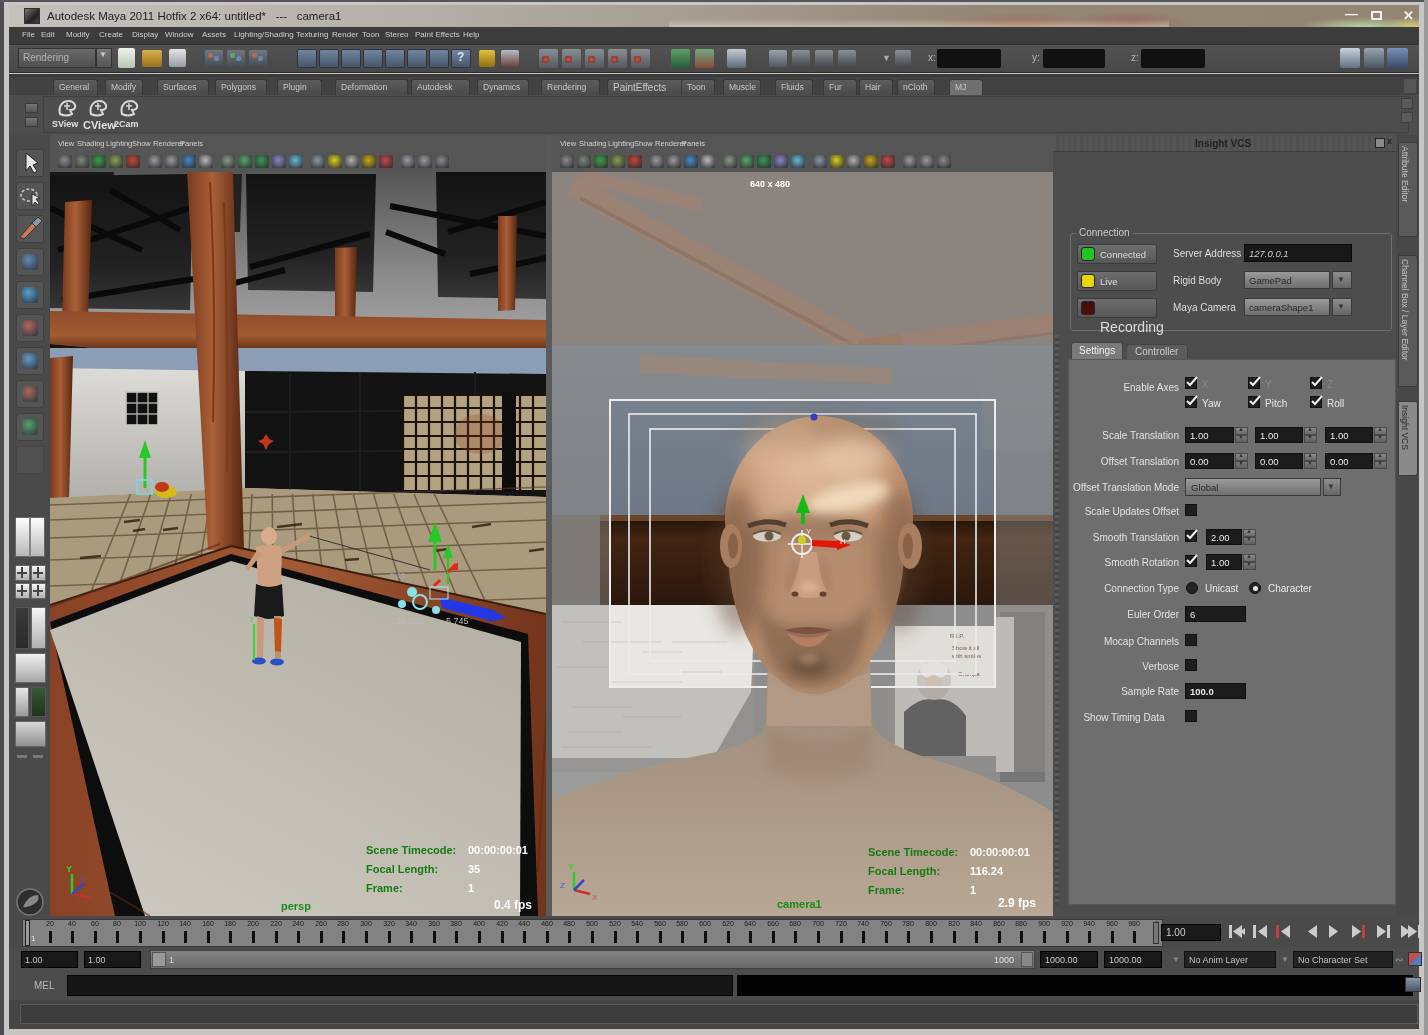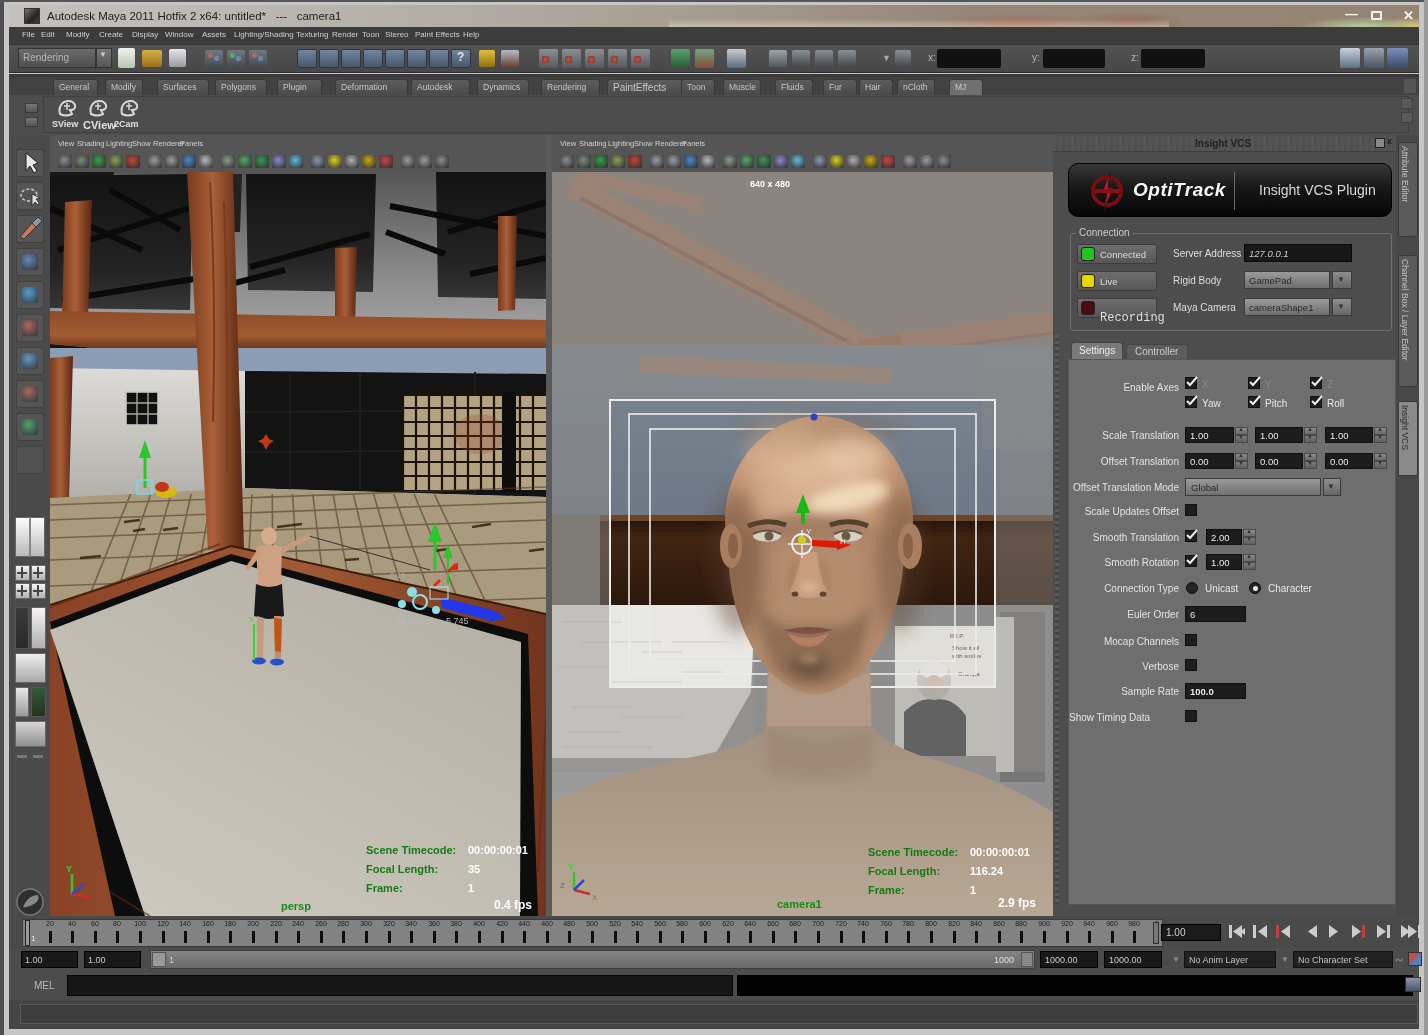--- a/index.html
+++ b/index.html
@@ -610,41 +610,31 @@
 <text x="8" y="716" font-size="8" fill="#4858d8" font-family="Liberation Sans">Z</text>
 <text x="40" y="728" font-size="8" fill="#d84838" font-family="Liberation Sans">X</text>
 </g>
   </svg>
 <div class="abs" style="left:1053px;top:135px;width:0px;height:781px;"></div>
 <div class="abs" style="left:1053px;top:135px;width:343px;height:781px;background:#4d4d4d;">
     <div class="abs" style="left:0;top:0;width:343px;height:17px;background:repeating-linear-gradient(90deg,#555 0 3px,#505050 3px 6px);border-bottom:1px solid #3e3e3e;"></div>
 <div class="txt" style="left:142px;top:3px;font-size:10px;color:#222;font-weight:bold;">Insight VCS</div>
 <div class="abs" style="left:322px;top:3px;width:10px;height:10px;border:1.5px solid #222;background:#8a8a8a;"></div>
 <div class="txt" style="left:334px;top:1px;font-size:9px;color:#222;font-weight:bold;">x</div>
-<div class="abs" style="left:15px;top:28px;width:324px;height:54px;border-radius:10px;background:linear-gradient(180deg,#383838 0%,#181818 45%,#060606 100%);border:1px solid #000;">
-<svg class="abs" style="left:18px;top:7px" width="40" height="40" viewBox="0 0 40 40">
- <circle cx="20" cy="20" r="14" fill="none" stroke="#7a0c14" stroke-width="4"></circle>
- <path d="M23 1 L15 22 L20 22 L17 39 L26 17 L21 17 Z" fill="#d01020" stroke="#1a1a1a" stroke-width="0.8"></path>
-        <path d="M8 20 H32" stroke="#8a0e16" stroke-width="4"></path>
-</svg>
-<div class="txt" style="left:64px;top:15px;font-size:19px;font-weight:bold;font-style:italic;color:#f5f5f5;letter-spacing:0.5px;">OptiTrack</div>
-<div class="abs" style="left:165px;top:8px;width:1px;height:38px;background:#666;"></div>
-<div class="txt" style="left:190px;top:18px;font-size:14px;color:#d8d8d8;">Insight VCS Plugin</div>
-</div>
     <div class="abs" style="left:17px;top:98px;width:322px;height:98px;border:1px solid #6e6e6e;border-radius:3px;"></div>
 <div class="txt" style="left:23px;top:92px;font-size:10px;color:#ccc;background:#4d4d4d;padding:0 3px;">Connection</div>
     <div class="abs" style="left:24px;top:109px;width:80px;height:20px;background:linear-gradient(180deg,#6e6e6e,#565656);border:1px solid #3c3c3c;border-radius:2px;"></div>
 <div class="abs" style="left:28px;top:112px;width:14px;height:14px;background:#22c422;border:1px solid #222;border-radius:3px;"></div>
 <div class="txt" style="left:47px;top:114px;font-size:9.5px;color:#ddd;">Connected</div>
     <div class="abs" style="left:24px;top:136px;width:80px;height:20px;background:linear-gradient(180deg,#6e6e6e,#565656);border:1px solid #3c3c3c;border-radius:2px;"></div>
 <div class="abs" style="left:28px;top:139px;width:14px;height:14px;background:#e8d800;border:1px solid #222;border-radius:3px;"></div>
 <div class="txt" style="left:47px;top:141px;font-size:9.5px;color:#ddd;">Live</div>
     <div class="abs" style="left:24px;top:163px;width:80px;height:20px;background:linear-gradient(180deg,#6e6e6e,#565656);border:1px solid #3c3c3c;border-radius:2px;"></div>
 <div class="abs" style="left:28px;top:166px;width:14px;height:14px;background:#4a0d0d;border:1px solid #222;border-radius:3px;"></div>
-<div class="txt" style="left:47px;top:176px;font-size:12px;color:#ddd;font-family:Liberation Mono, monospace;">Recording</div>
+<div class="txt" style="left:47px;top:184px;font-size:14px;color:#ddd;">Recording</div>
 <div class="txt" style="left:120px;top:113px;font-size:10px;color:#ddd;">Server Address</div>
 <div class="abs" style="left:191px;top:109px;width:108px;height:18px;background:#181818;border:1px solid #0a0a0a;"></div>
 <div class="txt" style="left:196px;top:113px;font-size:9.5px;color:#ccc;font-style:italic;">127.0.0.1</div>
 <div class="txt" style="left:120px;top:140px;font-size:10px;color:#ddd;">Rigid Body</div>
 <div class="abs" style="left:191px;top:136px;width:86px;height:18px;background:linear-gradient(180deg,#9a9a9a,#6e6e6e);border:1px solid #3a3a3a;"></div>
 <div class="txt" style="left:196px;top:140px;font-size:9.5px;color:#2a2a2a;">GamePad</div>
 <div class="abs" style="left:279px;top:136px;width:20px;height:18px;background:linear-gradient(180deg,#8e8e8e,#666);border:1px solid #3a3a3a;"></div>
 <div class="txt" style="left:284px;top:140px;font-size:8px;color:#333;">▼</div>
 <div class="txt" style="left:120px;top:167px;font-size:10px;color:#ddd;">Maya Camera</div>
 <div class="abs" style="left:191px;top:163px;width:86px;height:18px;background:linear-gradient(180deg,#9a9a9a,#6e6e6e);border:1px solid #3a3a3a;"></div>
@@ -764,21 +754,21 @@
       <div class="txt" style="left:0px;top:249px;width:110px;text-align:right;font-size:10px;color:#e2e2e2;">Euler Order</div>
       <div class="abs" style="left:116px;top:246px;width:61px;height:16px;background:#1c1c1c;border:1px solid #101010;"></div>
       <div class="txt" style="left:121px;top:249px;font-size:9.5px;color:#e8e8e8;">6</div>
       <div class="txt" style="left:0px;top:276px;width:110px;text-align:right;font-size:10px;color:#e2e2e2;">Mocap Channels</div>
       <div class="abs" style="left:116px;top:274px;width:12px;height:12px;background:#1e1e1e;border:1px solid #111;"></div>
       <div class="txt" style="left:0px;top:301px;width:110px;text-align:right;font-size:10px;color:#e2e2e2;">Verbose</div>
       <div class="abs" style="left:116px;top:299px;width:12px;height:12px;background:#1e1e1e;border:1px solid #111;"></div>
       <div class="txt" style="left:0px;top:326px;width:110px;text-align:right;font-size:10px;color:#e2e2e2;">Sample Rate</div>
       <div class="abs" style="left:116px;top:323px;width:61px;height:16px;background:#1c1c1c;border:1px solid #101010;"></div>
       <div class="txt" style="left:121px;top:326px;font-size:9.5px;color:#e8e8e8;font-weight:bold;">100.0</div>
-      <div class="txt" style="left:0px;top:352px;width:110px;text-align:left;font-size:10px;color:#e2e2e2;">Show Timing Data</div>
+      <div class="txt" style="left:0px;top:352px;width:110px;text-align:center;font-size:10px;color:#e2e2e2;">Show Timing Data</div>
       <div class="abs" style="left:116px;top:350px;width:12px;height:12px;background:#1e1e1e;border:1px solid #111;"></div>
     </div>
     <div class="abs" style="left:2px;top:200px;width:4px;height:570px;background:repeating-linear-gradient(180deg,#5a5a5a 0 3px,#454545 3px 6px);"></div>
   </div>
 <div class="abs" style="left:1396px;top:135px;width:23px;height:781px;background:#484848;">
     <div class="abs" style="left:2px;top:7px;width:20px;height:95px;background:#5a5a5a;border:1px solid #3a3a3a;border-radius:0 3px 3px 0;"></div>
     <div class="txt" style="left:4px;top:11px;font-size:8.5px;color:#c2c2c2;writing-mode:vertical-rl;">Attribute Editor</div>
     <div class="abs" style="left:2px;top:120px;width:20px;height:132px;background:#5a5a5a;border:1px solid #3a3a3a;border-radius:0 3px 3px 0;"></div>
     <div class="txt" style="left:4px;top:124px;font-size:8.5px;color:#c2c2c2;writing-mode:vertical-rl;">Channel Box / Layer Editor</div>
     <div class="abs" style="left:2px;top:266px;width:20px;height:75px;background:#8a8a8a;border:1px solid #3a3a3a;border-radius:0 3px 3px 0;"></div>

